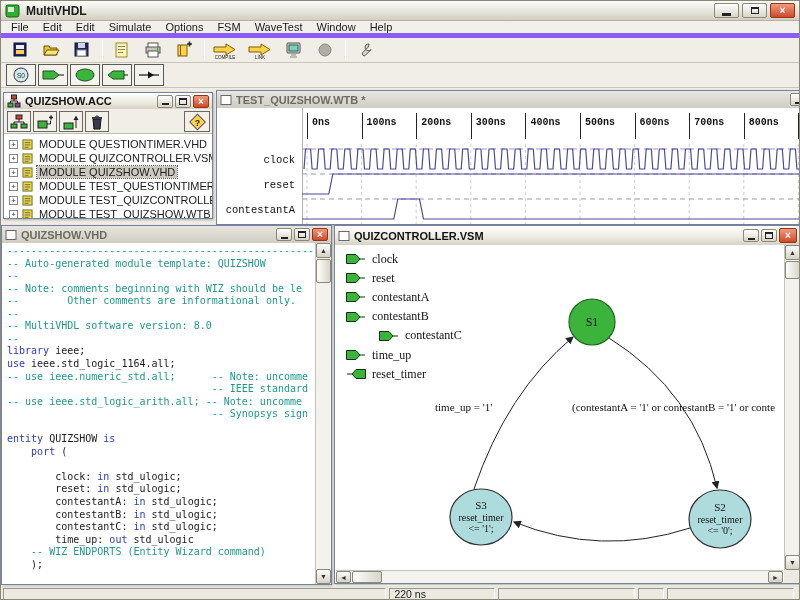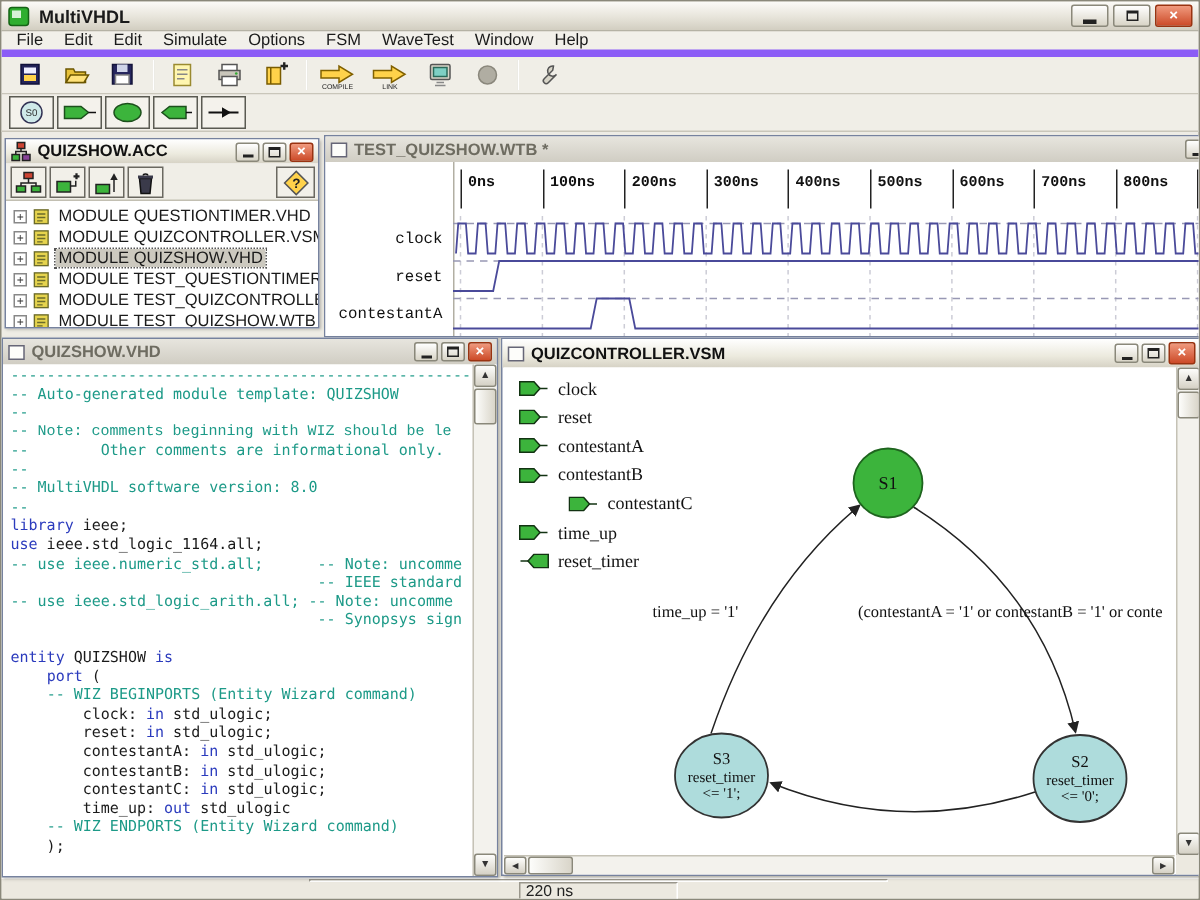--- a/index.html
+++ b/index.html
@@ -90,21 +90,21 @@
   #vsm-client { position:absolute; left:1px; top:19px; width:448px; bottom:13px; background:#fff; overflow:hidden; }
   .port-row { position:absolute; left:10px; display:flex; align-items:center; height:12px; }
   .port-label { margin-left:6px; font-family:"Liberation Serif",serif; font-size:12px; color:#111; }
   #fsm-svg { position:absolute; left:0; top:0; }
   #vsm-vscroll { position:absolute; right:0px; top:19px; width:16px; bottom:13px; background:#f3f2ed; border-left:1px solid #c5c2b6; }
   #vsm-hscroll { position:absolute; left:1px; right:17px; bottom:0; height:13px; background:#f3f2ed; border-top:1px solid #c5c2b6; }
   #vsm-corner { position:absolute; right:0; bottom:0; width:16px; height:13px; background:#ece9e0; }
 
   
   #statusbar { position:absolute; left:0; top:584px; width:100%; height:16px; background:#ece9e0;
-    border-top:1px solid #fff; display:flex; align-items:center; padding:0 2px;flex-direction:column; }
+    border-top:1px solid #fff; display:flex; align-items:center; padding:0 2px; }
   .spanel { height:12px; border:1px solid; border-color:#9a978c #ffffff #ffffff #9a978c;
     margin-right:3px; font-size:10.5px; padding:0 4px; line-height:10px; color:#222; }
 </style>
 </head>
 <body>
 
 <div id="app">
 
   <div id="main-titlebar">
     <span style="display:flex;">
@@ -482,35 +482,35 @@
         <span class="cbtn">
             <span class="g-max"></span>
           </span>
         <span class="cbtn close">×</span>
       </div>
       <div id="vhd-client">
         <div id="code">
             <div class="cl" style="top: 0px;"><span class="c">------------------------------------------------------------------</span></div>
             <div class="cl" style="top: 12.55px;"><span class="c">-- Auto-generated module template: QUIZSHOW</span></div>
             <div class="cl" style="top: 25.1px;"><span class="c">--</span></div>
-            <div class="cl" style="top: 37.65px; font-family: Liberation Mono, monospace;"><span class="c">-- Note: comments beginning with WIZ should be le</span></div>
+            <div class="cl" style="top: 37.65px;"><span class="c">-- Note: comments beginning with WIZ should be le</span></div>
             <div class="cl" style="top: 50.2px;"><span class="c">--        Other comments are informational only.</span></div>
             <div class="cl" style="top: 62.75px;"><span class="c">--</span></div>
             <div class="cl" style="top: 75.3px;"><span class="c">-- MultiVHDL software version: 8.0</span></div>
             <div class="cl" style="top: 87.85px;"><span class="c">--</span></div>
             <div class="cl" style="top: 100.4px;"><span class="k">library</span><span class="p"> ieee;</span></div>
             <div class="cl" style="top: 112.95px;"><span class="k">use</span><span class="p"> ieee.std_logic_1164.all;</span></div>
             <div class="cl" style="top: 138.05px;"><span class="c">                                  -- IEEE standard</span></div>
             <div class="cl" style="top: 125.5px;"><span class="c">-- use ieee.numeric_std.all;      -- Note: uncomme</span></div>
             <div class="cl" style="top: 150.6px;"><span class="c">-- use ieee.std_logic_arith.all; -- Note: uncomme</span></div>
             <div class="cl" style="top: 163.15px;"><span class="c">                                  -- Synopsys sign</span></div>
             <div class="cl" style="top: 175.7px;"><span class="p"></span></div>
             <div class="cl" style="top: 188.25px;"><span class="k">entity</span><span class="p"> QUIZSHOW </span><span class="k">is</span></div>
             <div class="cl" style="top: 200.8px;"><span class="p">    </span><span class="k">port</span><span class="p"> (</span></div>
-            <div class="cl" style="top: 213.35px;"><span class="p">    </span><span class="c">-- WIZ BEGINPORTS (Entity Wizard command)</span></div>
+            <div class="cl" style="top: 213.35px;"><span class="p">    </span></div>
             <div class="cl" style="top: 225.9px;"><span class="p">        clock: </span><span class="k">in</span><span class="p"> std_ulogic;</span></div>
             <div class="cl" style="top: 238.45px;"><span class="p">        reset: </span><span class="k">in</span><span class="p"> std_ulogic;</span></div>
             <div class="cl" style="top: 251px;"><span class="p">        contestantA: </span><span class="k">in</span><span class="p"> std_ulogic;</span></div>
             <div class="cl" style="top: 263.55px;"><span class="p">        contestantB: </span><span class="k">in</span><span class="p"> std_ulogic;</span></div>
             <div class="cl" style="top: 276.1px;"><span class="p">        contestantC: </span><span class="k">in</span><span class="p"> std_ulogic;</span></div>
             <div class="cl" style="top: 301.2px;"><span class="p">    </span><span class="c">-- WIZ ENDPORTS (Entity Wizard command)</span></div>
             <div class="cl" style="top: 288.65px;"><span class="p">        time_up: </span><span class="k">out</span><span class="p"> std_ulogic</span></div>
             <div class="cl" style="top: 313.75px;"><span class="p">    );</span></div>
             <div class="cl" style="top: 326.3px;"><span class="p"></span></div>
             <div class="cl" style="top: 338.85px;"><span class="c">-- ------------------------------------------</span></div>

